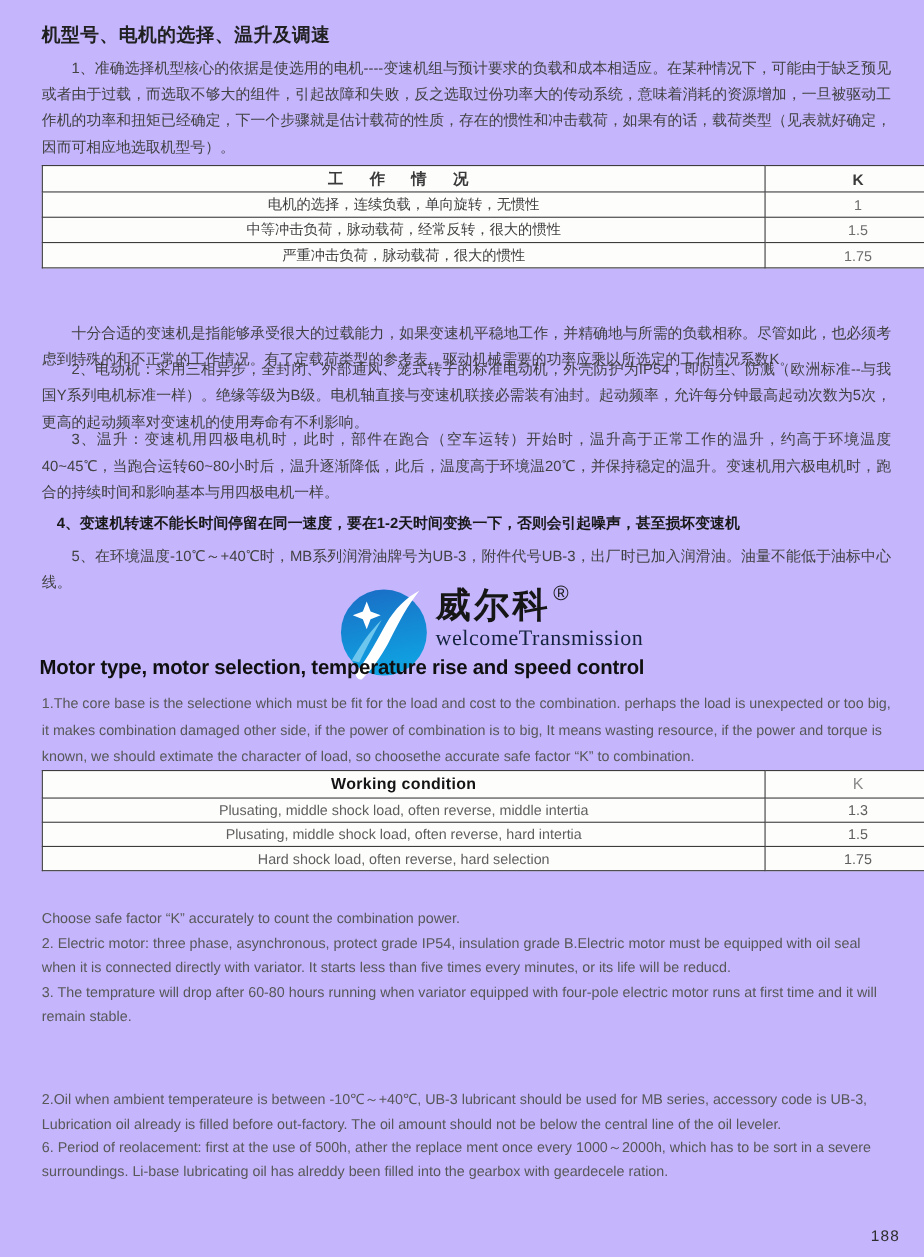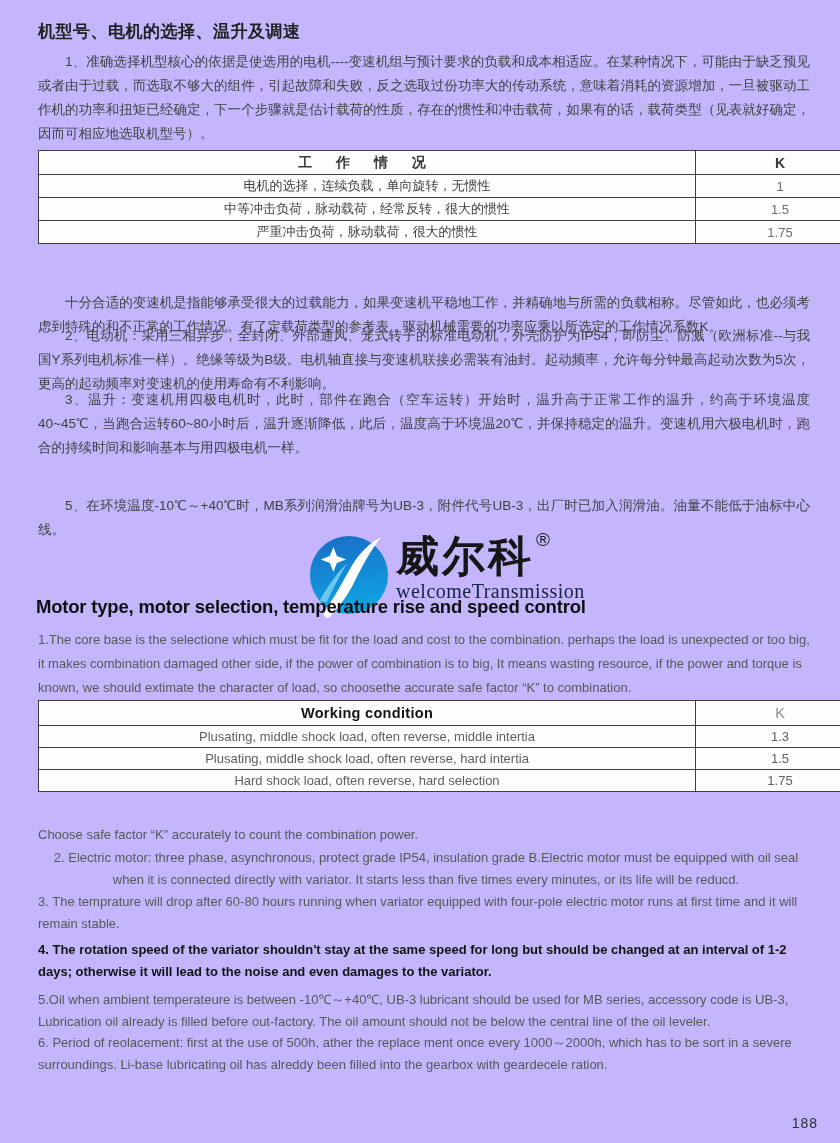--- a/index.html
+++ b/index.html
@@ -45,21 +45,21 @@
   .en-tbl th.work{font-weight:bold;color:#141414;letter-spacing:0.3px;}
   .en-tbl th.kh{font-weight:normal;color:#8a8a8a;}
   .en-tbl td{height:21px;font-size:13px;color:#5f5f5f;}
 
   
   .logo{top:534px;left:308px;display:flex;align-items:flex-start;}
   .logo svg{overflow:visible;display:block;}
   .logo-text{margin-left:6px;}
   .brand-row{display:flex;align-items:flex-start;line-height:1;}
   .brand-cn{
-    font-size:43px;font-weight:900;color:#161616;
+    font-size:32px;font-weight:900;color:#161616;
     letter-spacing:3px;line-height:1.05;
   }
   .brand-reg{font-size:19px;color:#1d1d1d;margin-top:-4px;margin-left:2px;}
   .brand-sub{
     font-family:"Liberation Serif", serif;
     font-size:20px;color:#15233f;margin-top:1px;letter-spacing:0.5px;
   }
 
   
   .en-heading{
@@ -110,20 +110,21 @@
       </tr>
     </tbody>
   </table>
 
   <p class="abs cn-p indent2" style="top:291px;margin:0;">十分合适的变速机是指能够承受很大的过载能力，如果变速机平稳地工作，并精确地与所需的负载相称。尽管如此，也必须考虑到特殊的和不正常的工作情况。有了定载荷类型的参考表，驱动机械需要的功率应乘以所选定的工作情况系数K。</p>
 
   <p class="abs cn-p indent2" style="top:324px;margin:0;">2、电动机：采用三相异步，全封闭、外部通风、笼式转子的标准电动机，外壳防护为IP54，即防尘、防溅（欧洲标准--与我国Y系列电机标准一样）。绝缘等级为B级。电机轴直接与变速机联接必需装有油封。起动频率，允许每分钟最高起动次数为5次，更高的起动频率对变速机的使用寿命有不利影响。</p>
 
   <p class="abs cn-p indent2" style="top:388px;margin:0;">3、温升：变速机用四极电机时，此时，部件在跑合（空车运转）开始时，温升高于正常工作的温升，约高于环境温度40~45℃，当跑合运转60~80小时后，温升逐渐降低，此后，温度高于环境温20℃，并保持稳定的温升。变速机用六极电机时，跑合的持续时间和影响基本与用四极电机一样。</p>
 
+  <p class="abs cn-p cn-bold indent1" style="top:464px;margin:0;">4、变速机转速不能长时间停留在同一速度，要在1-2天时间变换一下，否则会引起噪声，甚至损坏变速机</p>
 
   <p class="abs cn-p indent2" style="top:494px;margin:0;">5、在环境温度-10℃～+40℃时，MB系列润滑油牌号为UB-3，附件代号UB-3，出厂时已加入润滑油。油量不能低于油标中心线。</p>
 
 
   <div class="abs logo">
     <span>
       <svg width="82" height="86" viewBox="0 0 84 88" xmlns="http://www.w3.org/2000/svg">
         <defs>
           <linearGradient id="g" x1="0" y1="0" x2="0.2" y2="1">
             <stop offset="0" stop-color="#1a6cc4"></stop>
@@ -167,25 +168,24 @@
       </tr>
       <tr>
         <td>Hard shock load, often reverse, hard selection</td>
         <td class="kcol">1.75</td>
       </tr>
     </tbody>
   </table>
 
   <p class="abs en-p" style="top:824px;margin:0;">Choose safe factor  “K”  accurately to count the combination power.</p>
 
-  <p class="abs en-p" style="top:847px;margin:0;text-align:center;">2. Electric motor: three phase, asynchronous, protect grade IP54, insulation grade B.Electric motor must be equipped with oil seal when it is connected directly with variator. It starts less than five times every minutes, or its life will be reducd.</p>
+  <p class="abs en-p" style="top:847px;margin:0;">2. Electric motor: three phase, asynchronous, protect grade IP54, insulation grade B.Electric motor must be equipped with oil seal when it is connected directly with variator. It starts less than five times every minutes, or its life will be reducd.</p>
 
   <p class="abs en-p" style="top:891px;margin:0;">3. The temprature will drop after 60-80  hours running when  variator equipped with four-pole electric motor runs at first time and it will remain stable.</p>
 
-  <p class="abs en-p en-bold" style="top:939px;margin:0;">4. The rotation speed of the variator shouldn't stay at the same speed for long but should be changed at an interval of 1-2 days; otherwise it will lead to the noise and even damages to the variator.</p>
 
-  <p class="abs en-p" style="top:989px;margin:0;">5.Oil when ambient temperateure is between -10℃～+40℃, UB-3 lubricant should be used for MB series, accessory code is UB-3, Lubrication oil already is filled before out-factory. The oil amount should not be below the central line of the oil leveler.</p>
+  <p class="abs en-p" style="top:989px;margin:0;">2.Oil when ambient temperateure is between -10℃～+40℃, UB-3 lubricant should be used for MB series, accessory code is UB-3, Lubrication oil already is filled before out-factory. The oil amount should not be below the central line of the oil leveler.</p>
 
   <p class="abs en-p" style="top:1032px;margin:0;">6. Period of reolacement: first at the use of 500h, ather the replace ment once every 1000～2000h, which has to be sort in a severe surroundings. Li-base lubricating oil has alreddy been filled into the gearbox with geardecele ration.</p>
 
   <div class="abs page-number">188</div>
 
 </div>
 
 </body></html>

